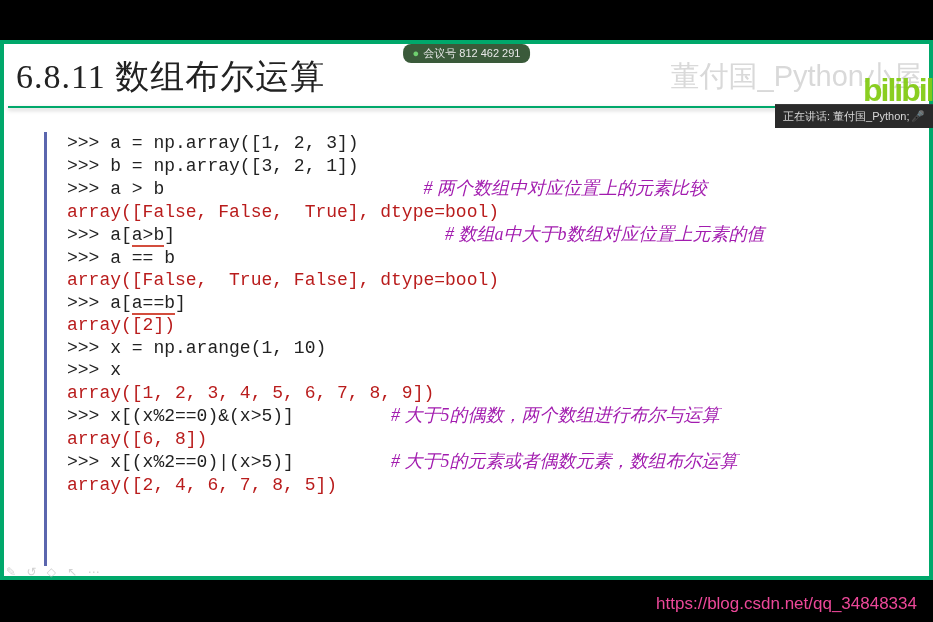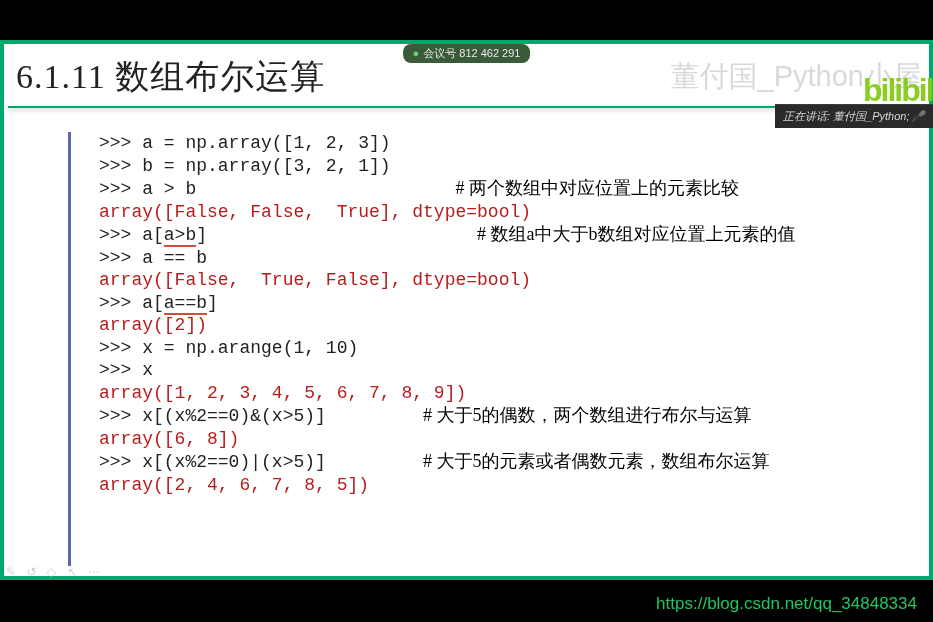--- a/index.html
+++ b/index.html
@@ -64,85 +64,83 @@
       position: absolute;
       top: 104px; right: 0;
       width: 158px; height: 24px;
       background: #2a2a2a;
       color: #d8d8d8;
       font-size: 11px;
       display: flex; align-items: center;
       padding: 0 8px;
       z-index: 25;
       border-top: 1px solid #3a3a3a;
-      font-style: italic;
     }
     .status-strip .mic { margin-left: auto; opacity: 0.6; }
 
     .divider-line {
       position: absolute;
       top: 62px; left: 4px; right: 4px;
       height: 2px; background: #00a86b;
       box-shadow: 0 2px 4px rgba(0,0,0,0.25);
     }
 
     .content {
       position: absolute;
       top: 88px; left: 40px; right: 16px;
       bottom: 10px;
       border-left: 3px solid #5b66ae;
-      padding-left: 28px;
+      padding-left: 20px;
       font-family: "Consolas", "Courier New", monospace;
       font-size: 18px;
       line-height: 1.25;
       color: #222;
-      margin-left: 24px;
     }
     .content .line { white-space: pre; }
     .c-blue { color: #b91c1c; }
-    .comment { color: #000000; font-family: "SimSun", serif; }
+    .comment { color: #a21caf; font-family: "SimSun", serif; font-style: italic; }
 
     .toolbar {
       position: absolute;
       left: 0; bottom: 40px;
       width: 100px; height: 22px;
       display: flex; gap: 8px;
       padding-left: 6px;
       align-items: center;
       z-index: 50;
     }
     .toolbar .tool {
       width: 13px; height: 13px;
       opacity: 0.65;
       color: #bbb;
       font-size: 12px;
     }
 
     .watermark {
       position: absolute;
       bottom: 8px; right: 16px;
-      color: #22c55e;
+      color: #ec4899;
       font-size: 17px;
       font-family: Arial, sans-serif;
       z-index: 60;
     }
 
     .underline-red { border-bottom: 2px solid #d34d3d; padding-bottom: 0; }
   </style>
 </head>
 <body>
 
 <div class="meeting-badge">
   <span class="dot">●</span><span>会议号 812 462 291</span>
 </div>
 
 <div class="frame">
 
   <div class="title-bar">
-    <span class="title">6.1.11  数组布尔运算</span>
+    <span class="title">6.8.11  数组布尔运算</span>
     <span class="credit">董付国_Python小屋</span>
   </div>
   <div class="divider-line"></div>
 
   <div class="content">
     <div class="line">&gt;&gt;&gt; a = np.array([1, 2, 3])</div>
     <div class="line">&gt;&gt;&gt; b = np.array([3, 2, 1])</div>
     <div class="line"><span>&gt;&gt;&gt; a &gt; b</span><span>                        </span><span class="comment"># 两个数组中对应位置上的元素比较</span></div>
     <div class="line c-blue">array([False, False,  True], dtype=bool)</div>
     <div class="line"><span>&gt;&gt;&gt; a[</span><span class="underline-red">a&gt;b</span><span>]</span><span>                         </span><span class="comment"># 数组a中大于b数组对应位置上元素的值</span></div>

